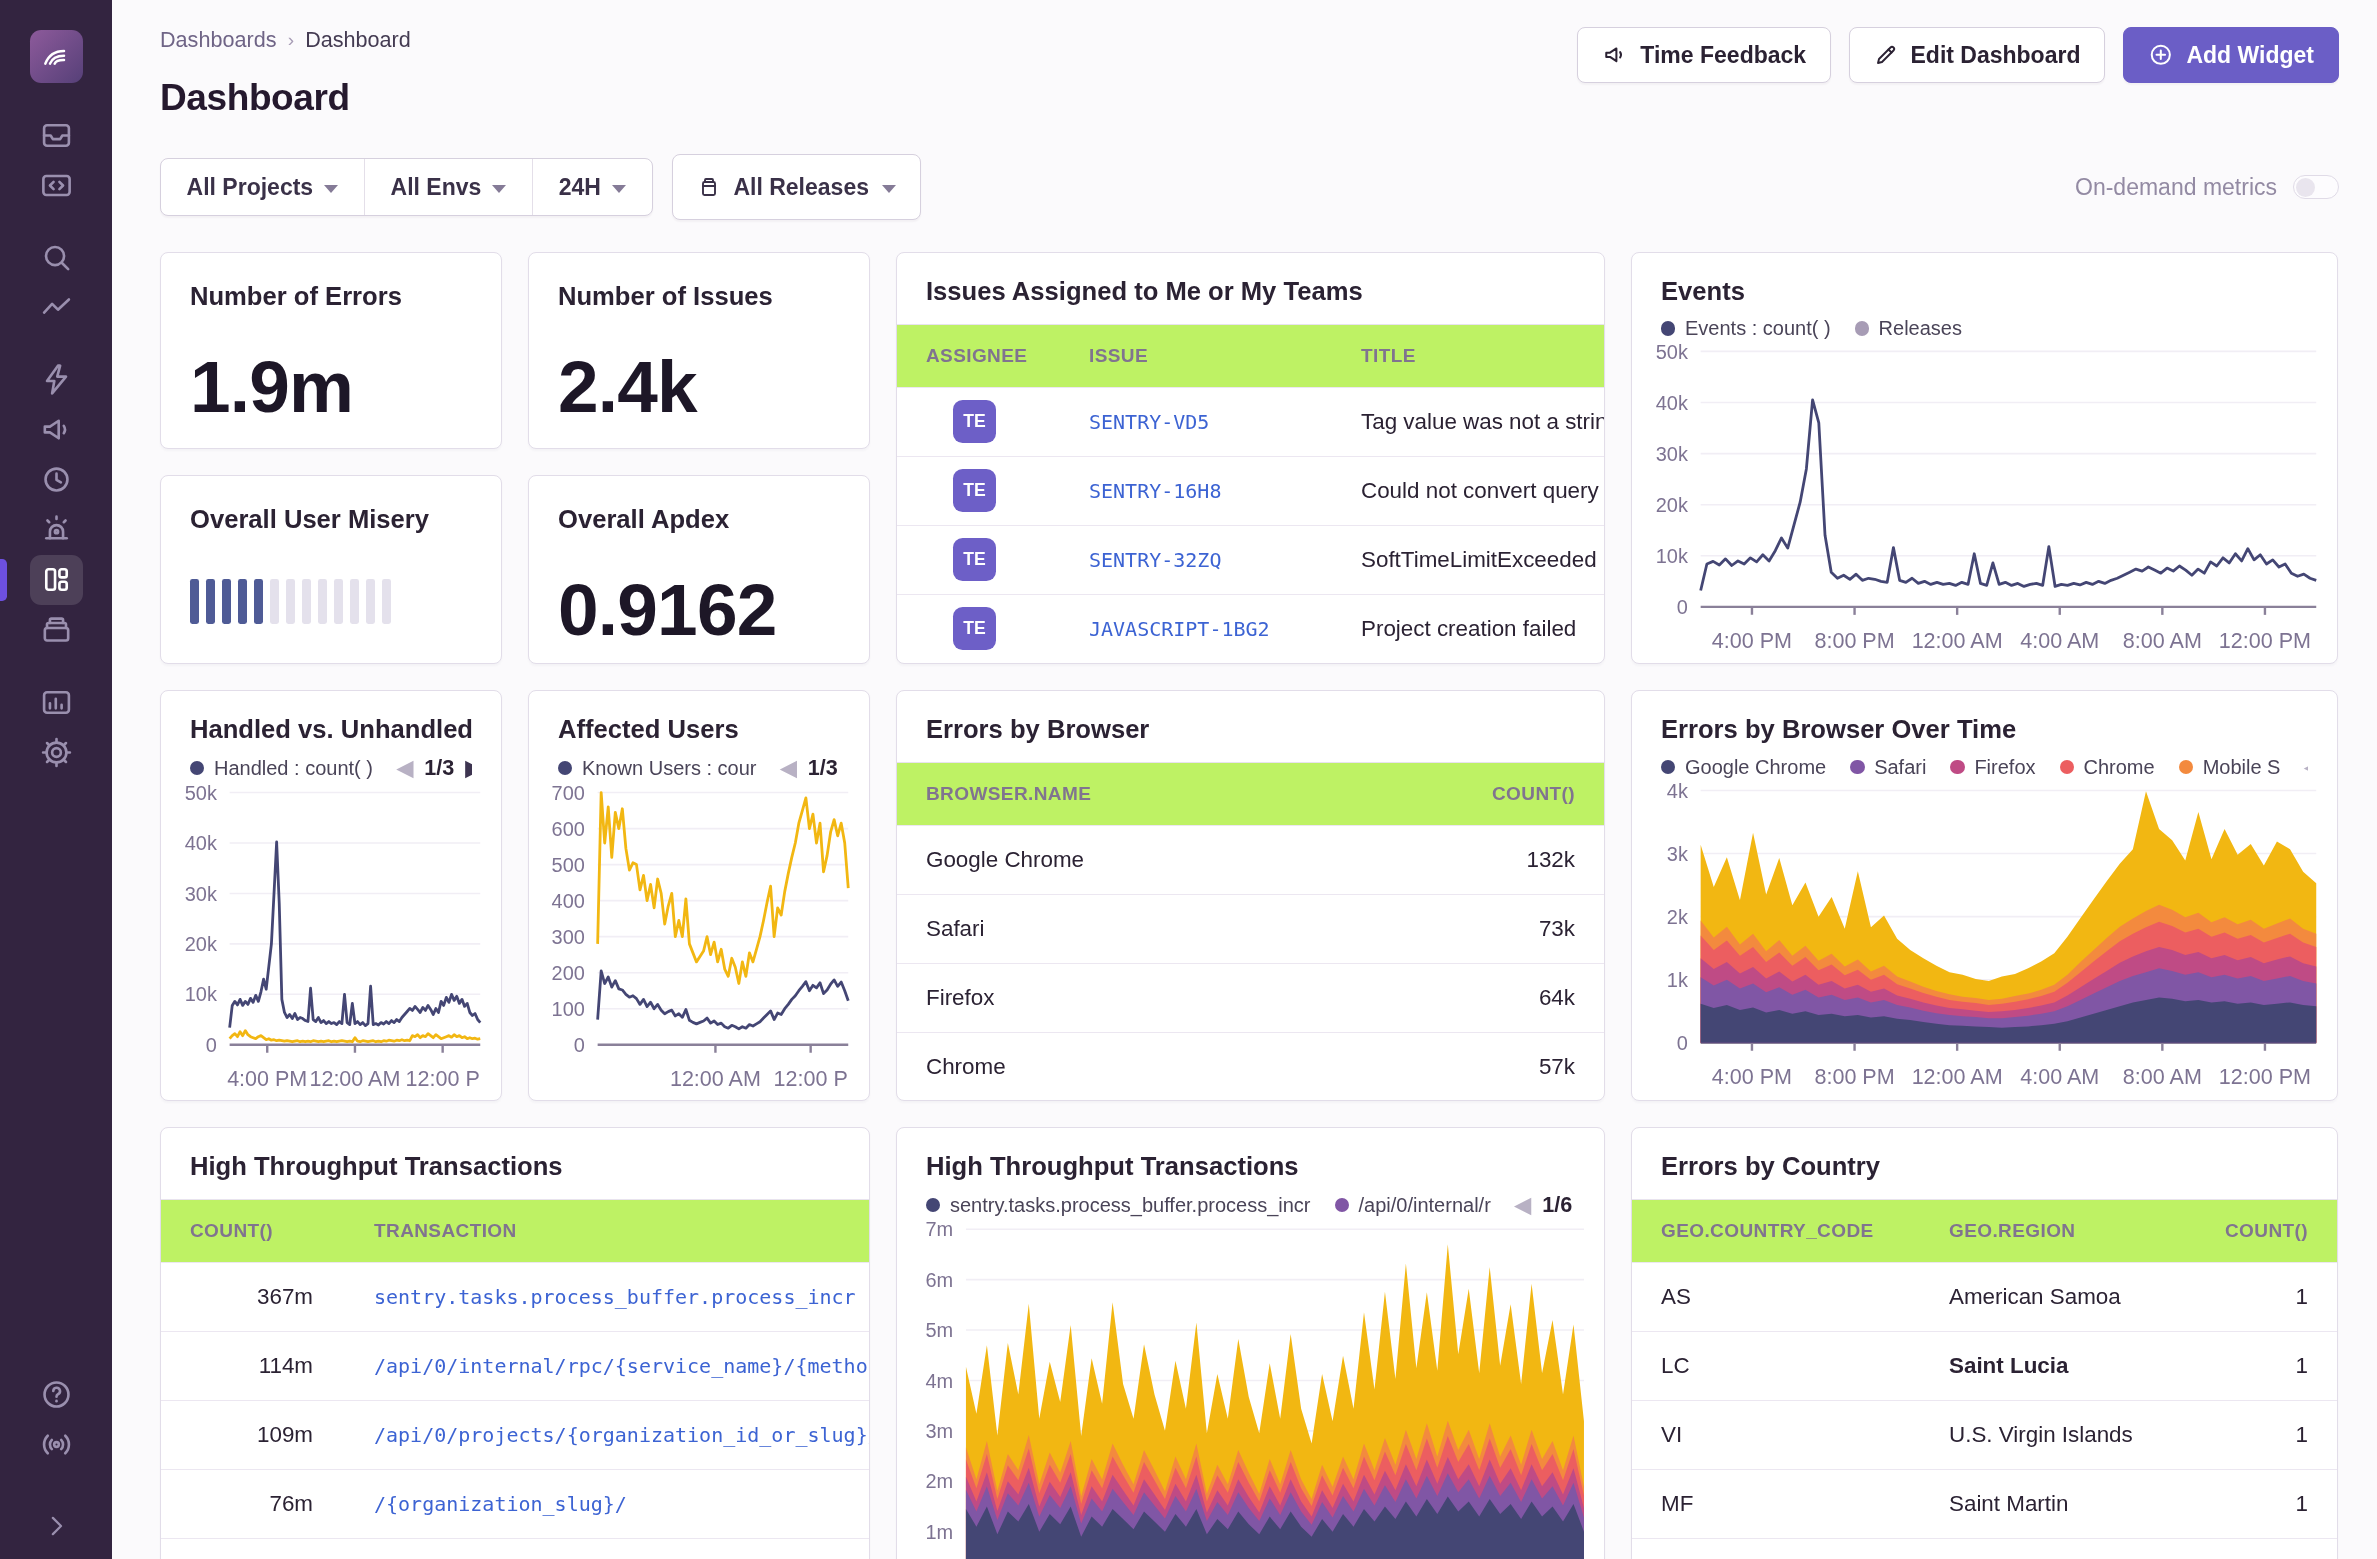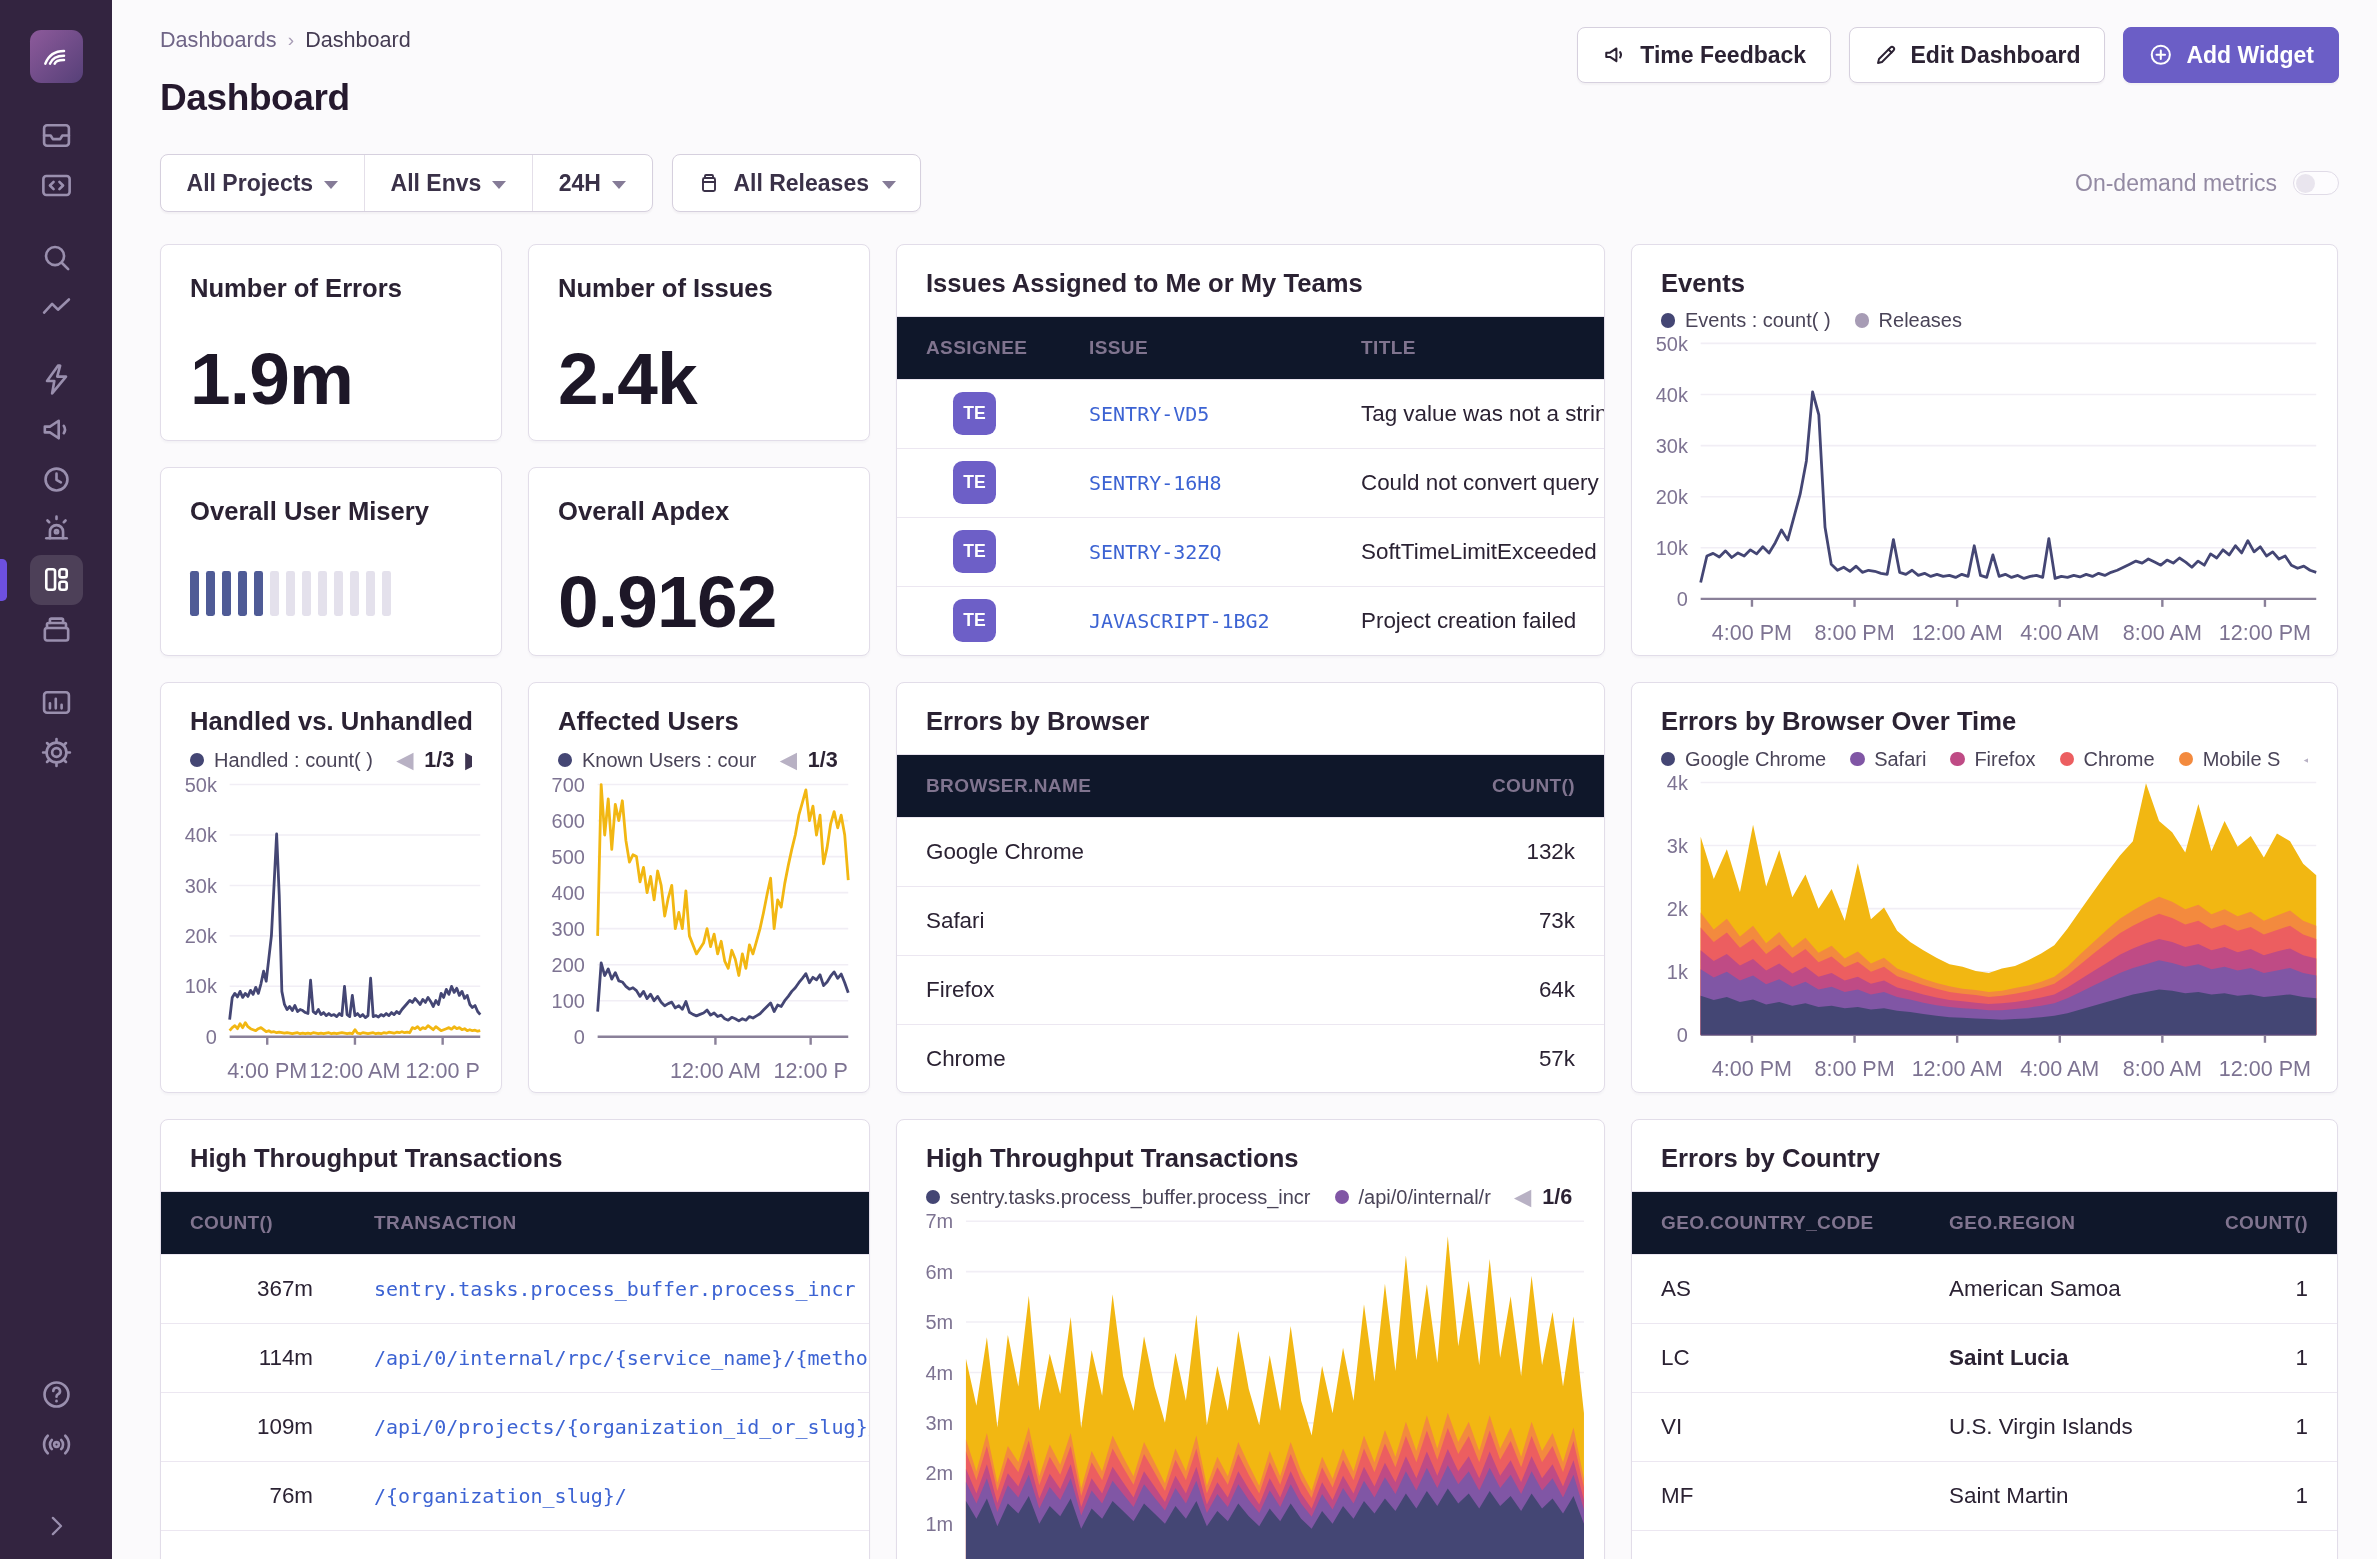--- a/index.html
+++ b/index.html
@@ -30,21 +30,21 @@
   .btn svg { stroke:#2b2233; fill:none; stroke-width:1.9; stroke-linecap:round; stroke-linejoin:round; }
   .btn.primary { background:#6b5ec6; border-color:#6b5ec6; color:#fff; }
   .btn.primary svg { stroke:#fff; }
 
   
   .filterbar { display:flex; align-items:center; padding:0 38px 0 48px; margin-top:35px; }
   .seg { display:flex; align-items:stretch; height:58px; background:#fff; border:0.8px solid #d6d0de; border-radius:8px; overflow:hidden; box-shadow:0 1.6px 1.6px rgba(40,30,60,.04); }
   .seg .seg-item { display:flex; align-items:center; gap:11.2px; padding:0 25.6px; font-size:23px; font-weight:700; color:#3a3148; cursor:pointer; }
   .seg .seg-item + .seg-item { border-left:0.8px solid #e4dfe9; }
   .caret { width:0; height:0; border-left:7.2px solid transparent; border-right:7.2px solid transparent; border-top:8.8px solid #857b97; margin-top:3.2px; }
-  .releases-btn { margin-left:19px; height:58px; background:#fff; border:0.8px solid #d6d0de; border-radius:8px; display:flex; align-items:center; gap:12.8px; padding:0 24px; font-size:23px; font-weight:700; color:#3a3148; cursor:pointer; box-shadow:0 1.6px 1.6px rgba(40,30,60,.04); }
+  .releases-btn { margin-left:19px; height:66px; background:#fff; border:0.8px solid #d6d0de; border-radius:8px; display:flex; align-items:center; gap:12.8px; padding:0 24px; font-size:23px; font-weight:700; color:#3a3148; cursor:pointer; box-shadow:0 1.6px 1.6px rgba(40,30,60,.04); }
   .releases-btn svg { stroke:#3a3148; fill:none; stroke-width:1.9; }
   .ondemand { margin-left:auto; display:flex; align-items:center; gap:16px; font-size:23px; color:#938a a3; color:#938aa3; }
   .toggle { width:46px; height:24px; border-radius:12.8px; background:#fdfcfe; border:0.8px solid #e0dbe7; position:relative; cursor:pointer; }
   .toggle .knob { position:absolute; left:1.6px; top:1.6px; width:19px; height:19px; border-radius:50%; background:#e9e5ee; }
 
   
   .grid { padding:32px 38px 0 48px; display:grid; grid-template-columns:342px 342px 709px 707px; grid-template-rows:412px 411px 511px; gap:26px; }
   .col-stack { display:flex; flex-direction:column; gap:26px; }
   .card { background:#fff; border:0.8px solid #e2dde9; border-radius:8px; overflow:hidden; display:flex; flex-direction:column; box-shadow:0 1.6px 2.4px rgba(40,30,60,.03); }
   .card .pad { padding:24px 29px 0 29px; }
@@ -60,21 +60,21 @@
   .dot { width:14.4px; height:14.4px; border-radius:50%; flex:0 0 auto; }
   .pager { margin-left:auto; display:flex; align-items:center; gap:11.2px; font-size:21.6px; font-weight:700; color:#2b2233; flex:0 0 auto; }
   .pg-arrow { font-size:21px; cursor:pointer; }
   .pg-prev { color:#b8b1c4; } .pg-next { color:#3d3450; }
 
   .chart { width:100%; flex:1; min-height:0; }
 
   
   .tbl { display:flex; flex-direction:column; margin-top:17.6px; flex:1; min-height:0; }
   .trow { display:flex; align-items:center; min-height:69px; border-bottom:0.8px solid #ece7f1; }
-  .thead { background:#0f172a; border-top:0.8px solid #e8e3ee; min-height:64px; }
+  .thead { background:#bef264; border-top:0.8px solid #e8e3ee; min-height:64px; }
   .th { font-size:19px; font-weight:700; color:#80748f; letter-spacing:0.4px; }
   .td { font-size:22.4px; color:#2b2233; overflow:hidden; white-space:nowrap; }
   .cell { padding:0 8px 0 29px; }
   .num { text-align:right; padding-right:29px; }
   .avatar { width:43px; height:43px; border-radius:9.6px; background:#6d5fc7; color:#fff; font-size:17.6px; font-weight:700; display:flex; align-items:center; justify-content:center; margin:0 auto; }
   a.lnk { color:#3c63d3; text-decoration:none; }
   .mono { font-family:"DejaVu Sans Mono", monospace; font-size:20px; }
 </style>
 </head>
 <body>

